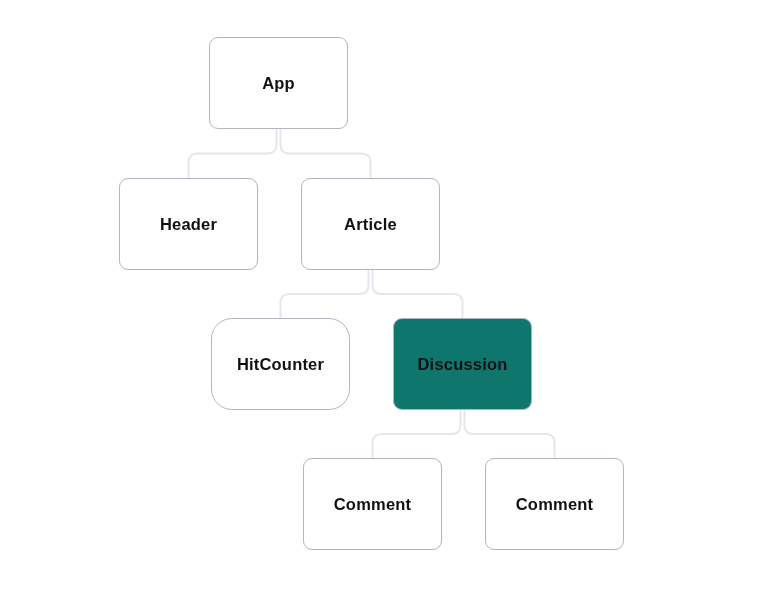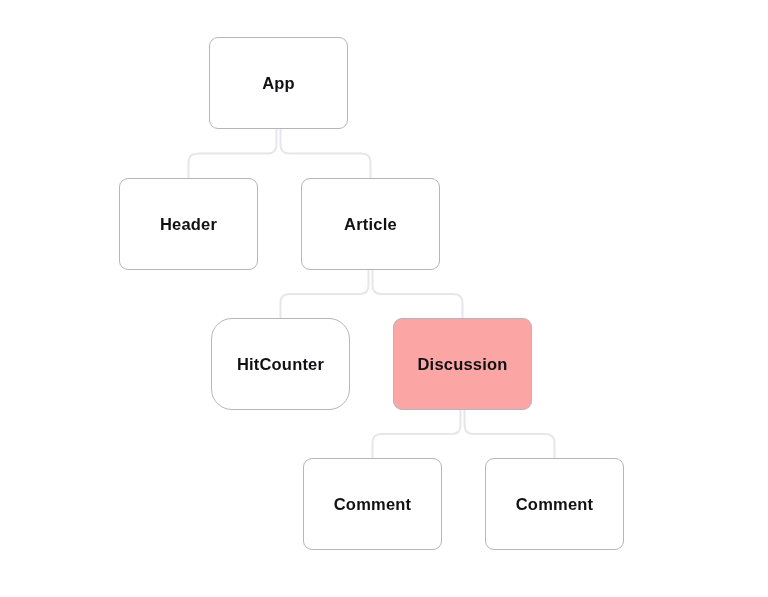--- a/index.html
+++ b/index.html
@@ -69,21 +69,21 @@
       </div>
       <div class="node" style="left: 119px; top: 178px; width: 139px; height: 92px; border-color: rgb(181, 181, 193); background: rgb(255, 255, 255); border-radius: 9px;">
         <span class="node-label" style="color: rgb(17, 17, 20);">Header</span>
       </div>
       <div class="node" style="left: 301px; top: 178px; width: 139px; height: 92px; border-color: rgb(181, 181, 193); background: rgb(255, 255, 255); border-radius: 9px;">
         <span class="node-label" style="color: rgb(17, 17, 20);">Article</span>
       </div>
       <div class="node" style="left: 211px; top: 318px; width: 139px; height: 92px; border-color: rgb(181, 181, 193); background: rgb(255, 255, 255); border-radius: 21px;">
         <span class="node-label" style="color: rgb(17, 17, 20);">HitCounter</span>
       </div>
-      <div class="node" style="left: 393px; top: 318px; width: 139px; height: 92px; border-color: rgb(181, 181, 193); background: #fca5a5; border-radius: 9px;">
+      <div class="node" style="left: 393px; top: 318px; width: 139px; height: 92px; border-color: rgb(181, 181, 193); background: #0f766e; border-radius: 9px;">
         <span class="node-label" style="color: rgb(17, 17, 20);">Discussion</span>
       </div>
       <div class="node" style="left: 303px; top: 458px; width: 139px; height: 92px; border-color: rgb(181, 181, 193); background: rgb(255, 255, 255); border-radius: 9px;">
         <span class="node-label" style="color: rgb(17, 17, 20);">Comment</span>
       </div>
       <div class="node" style="left: 485px; top: 458px; width: 139px; height: 92px; border-color: rgb(181, 181, 193); background: rgb(255, 255, 255); border-radius: 9px;">
         <span class="node-label" style="color: rgb(17, 17, 20);">Comment</span>
       </div>
     </div>
 </div>

